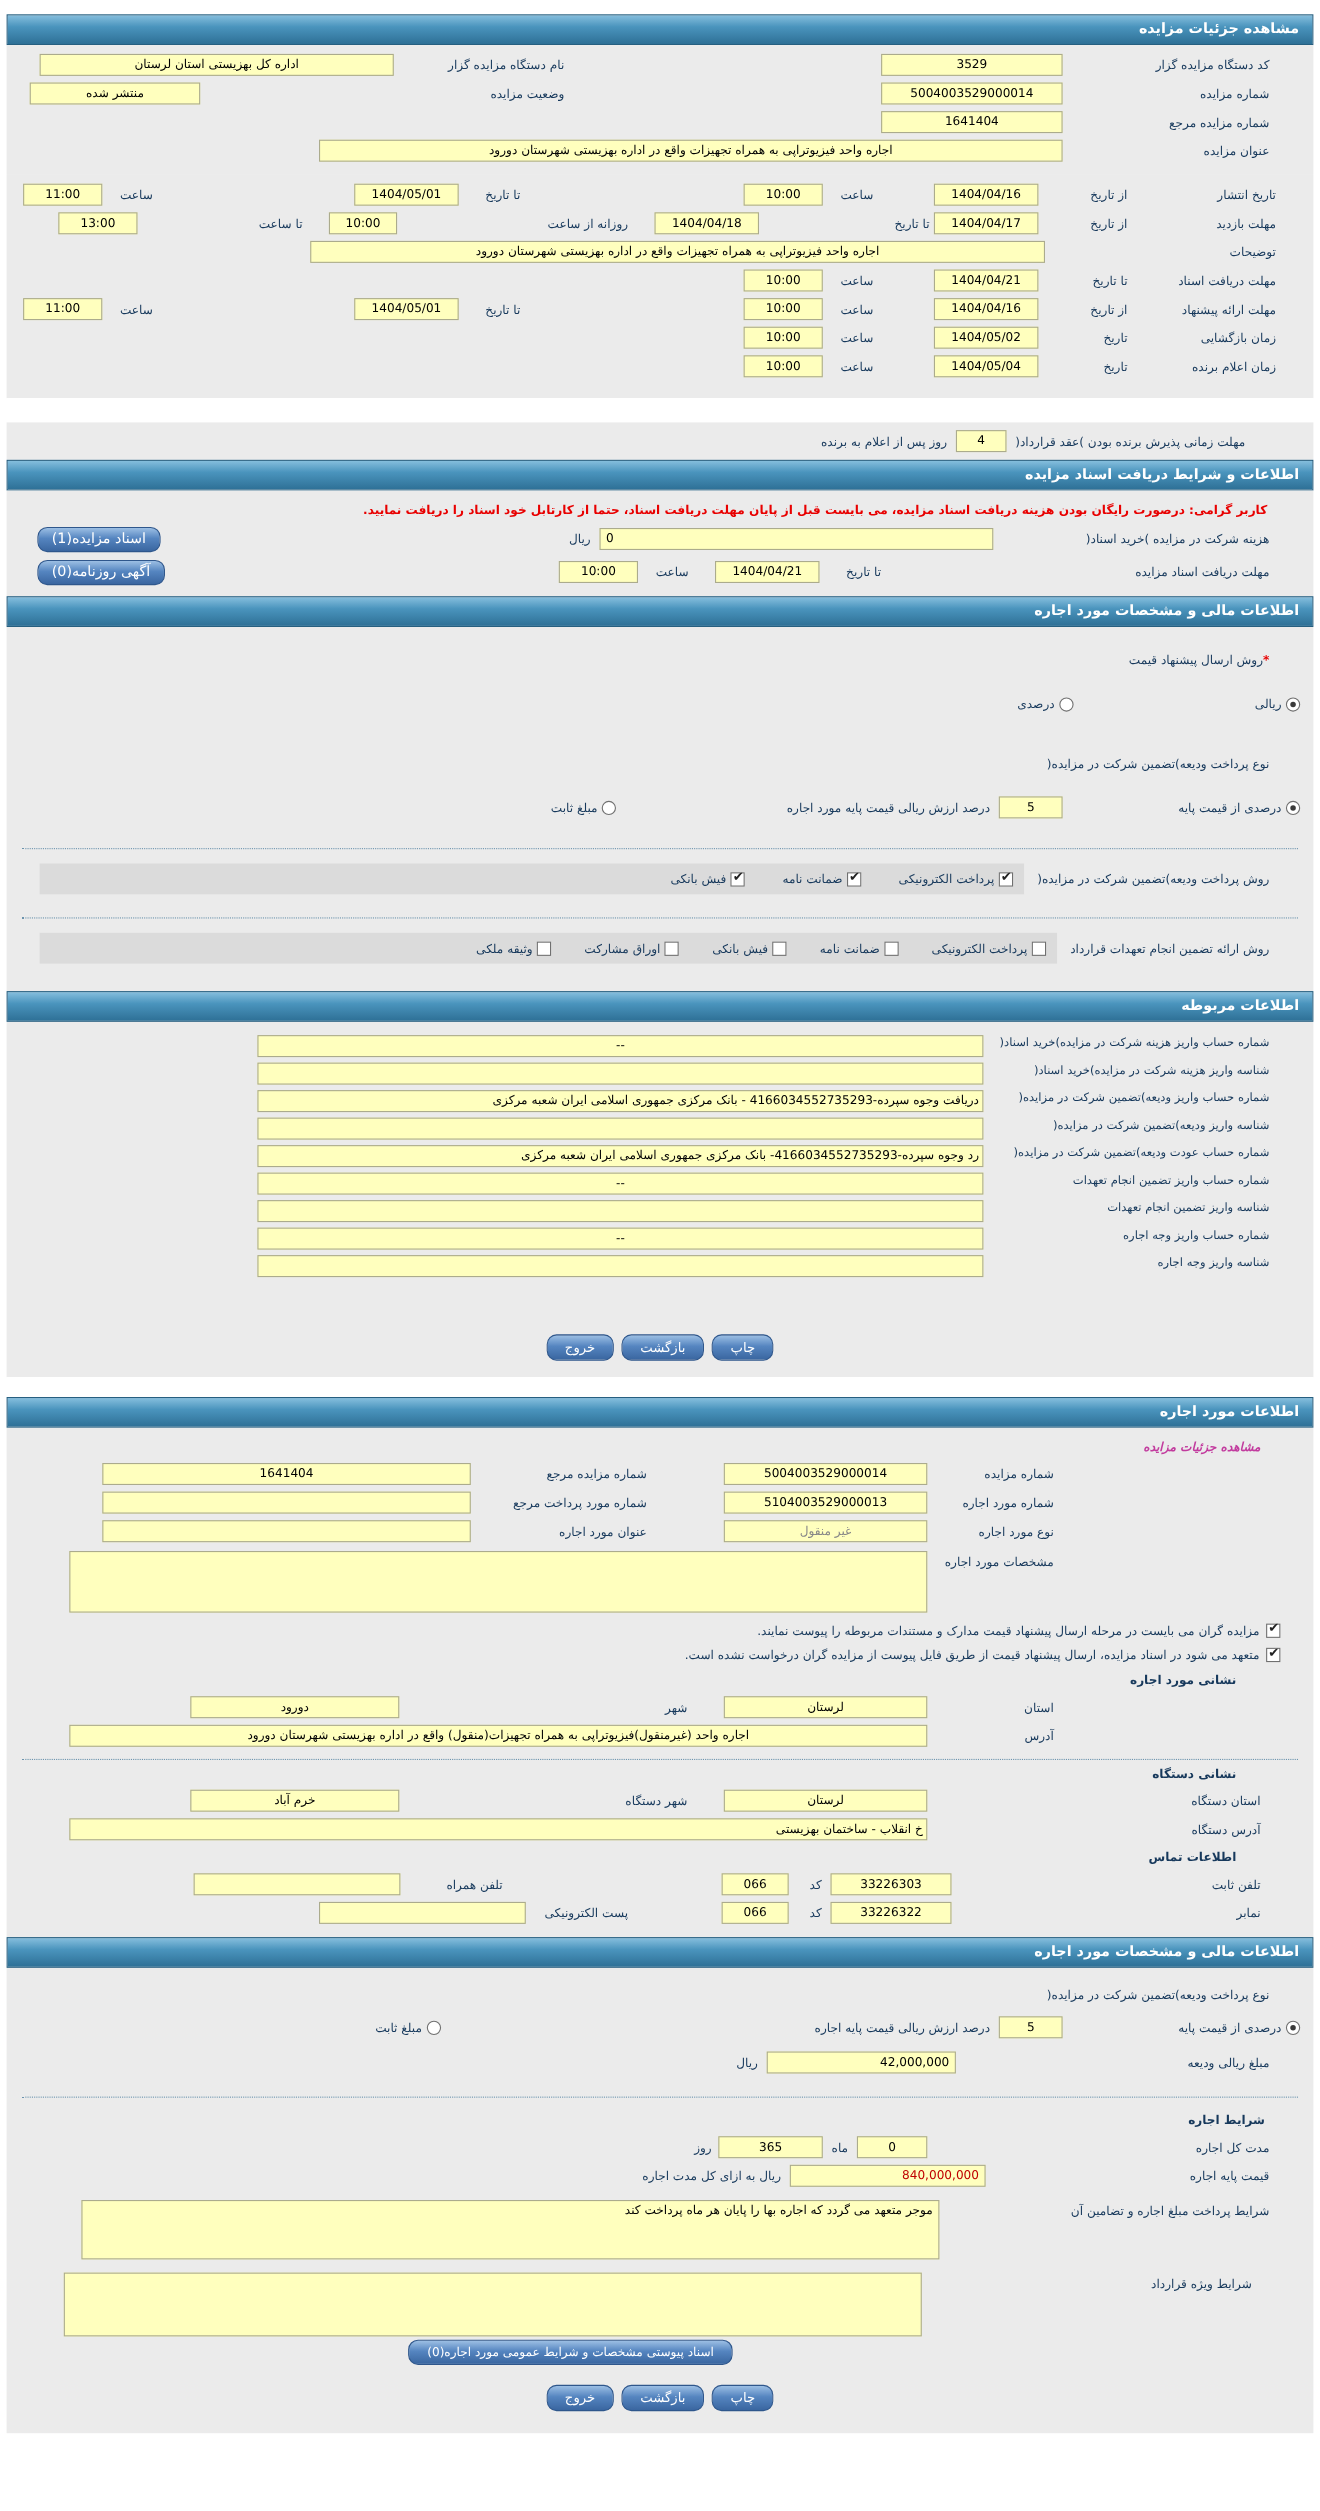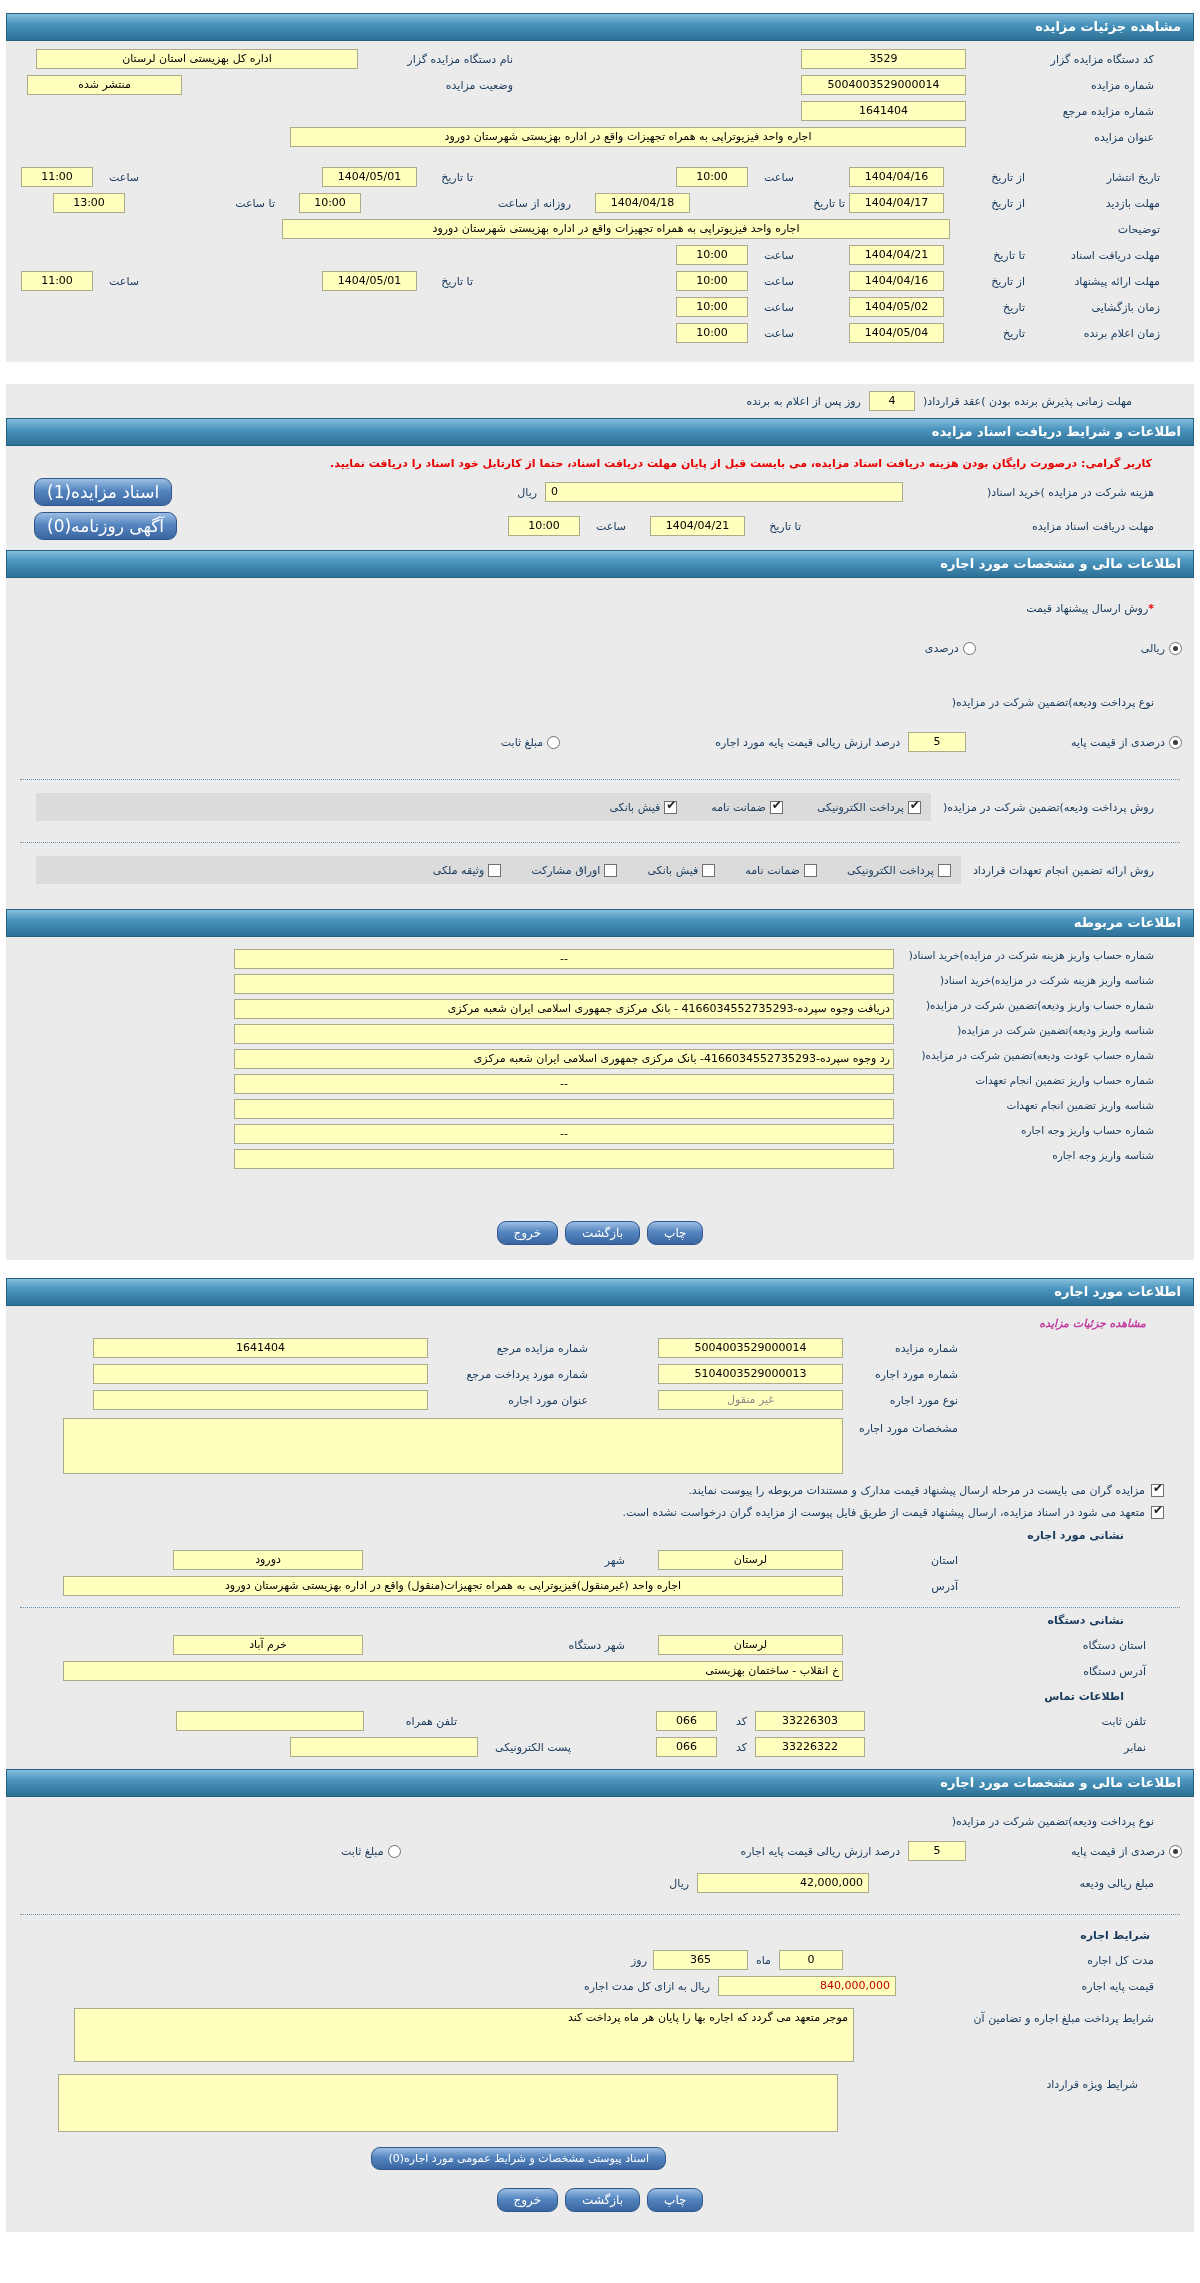--- a/index.html
+++ b/index.html
@@ -12,21 +12,21 @@
   .row{display:flex;align-items:center;min-height:26px;padding:1px 0}
   .lbl{white-space:nowrap;color:#17395c}
   .b{font-weight:bold}
   .inp{background:#ffffbe;border:1px solid #abab8d;height:20px;line-height:16px;white-space:nowrap;overflow:hidden;color:#000;padding:1px 3px;text-align:center;flex-shrink:0;font-size:11px}
   .tr{text-align:right}
   .gray{color:#888}
   .amt{direction:ltr;text-align:left;padding-left:5px}
   .amtr{direction:ltr;text-align:right;padding-right:5px}
   .ta{background:#ffffbe;border:1px solid #abab8d;color:#000;padding:2px 5px;overflow:hidden;flex-shrink:0;font-size:11px}
   .btn{background:linear-gradient(180deg,#9cbfe4 0%,#5585c0 45%,#3a66a0 100%);border:1px solid #2f578c;border-radius:9px;color:#fff;font-size:12px;font-family:inherit;padding:4px 16px;cursor:pointer;white-space:nowrap}
-  .btn.small{font-size:17px;padding:3px 12px}
+  .btn.small{font-size:13px;padding:3px 12px}
   .cb{width:13px;height:13px;background:#fff;border:1px solid #707070;display:inline-block;position:relative;flex-shrink:0}
   .cb.checked::after{content:"\2714";position:absolute;top:-3px;right:0;font-size:12px;color:#222;line-height:1}
   .radio{width:13px;height:13px;background:#fff;border:1px solid #707070;border-radius:50%;display:inline-block;position:relative;flex-shrink:0}
   .radio.selected::after{content:"";position:absolute;top:3px;right:3px;width:5px;height:5px;border-radius:50%;background:#3a3a3a}
   .dotted{border-top:1px dotted #6b93ad;margin:0 14px}
   .warn{color:#e80000;font-weight:bold;font-size:11px}
   .link{color:#c23b9e;font-style:italic;font-weight:bold;cursor:pointer}
   .mr4{margin-right:4px}.mr6{margin-right:6px}.mr8{margin-right:8px}
   .w115{width:115px}.w125{width:125px}.w135{width:135px}.w145{width:145px}.w155{width:155px}
   .din{width:95px;margin-right:6px}
@@ -388,21 +388,21 @@
       <span class="lbl mr8">ریال به ازای کل مدت اجاره</span>
     </div>
     <div class="row" style="padding-right:40px;align-items:flex-start;margin-top:8px">
       <span class="lbl" style="width:300px;padding-top:4px">شرایط پرداخت مبلغ اجاره و تضامین آن</span>
       <div class="ta tr" style="width:780px;height:54px">موجر متعهد می گردد که اجاره بها را پایان هر ماه پرداخت کند</div>
     </div>
     <div class="row" style="padding-right:56px;align-items:flex-start;margin-top:10px">
       <span class="lbl" style="width:300px;padding-top:4px">شرایط ویژه قرارداد</span>
       <div class="ta tr" style="width:780px;height:58px"></div>
     </div>
-    <div class="row" style="padding-right:528px;margin-top:12px">
+    <div class="row" style="padding-right:528px;">
       <button class="btn" style="font-size:11px">اسناد پیوستی مشخصات و شرایط عمومی مورد اجاره(0)</button>
     </div>
     <div class="row center" style="margin-top:16px;gap:7px;padding-bottom:6px">
       <button class="btn">چاپ</button>
       <button class="btn">بازگشت</button>
       <button class="btn">خروج</button>
     </div>
   </div>
 
 </div>

